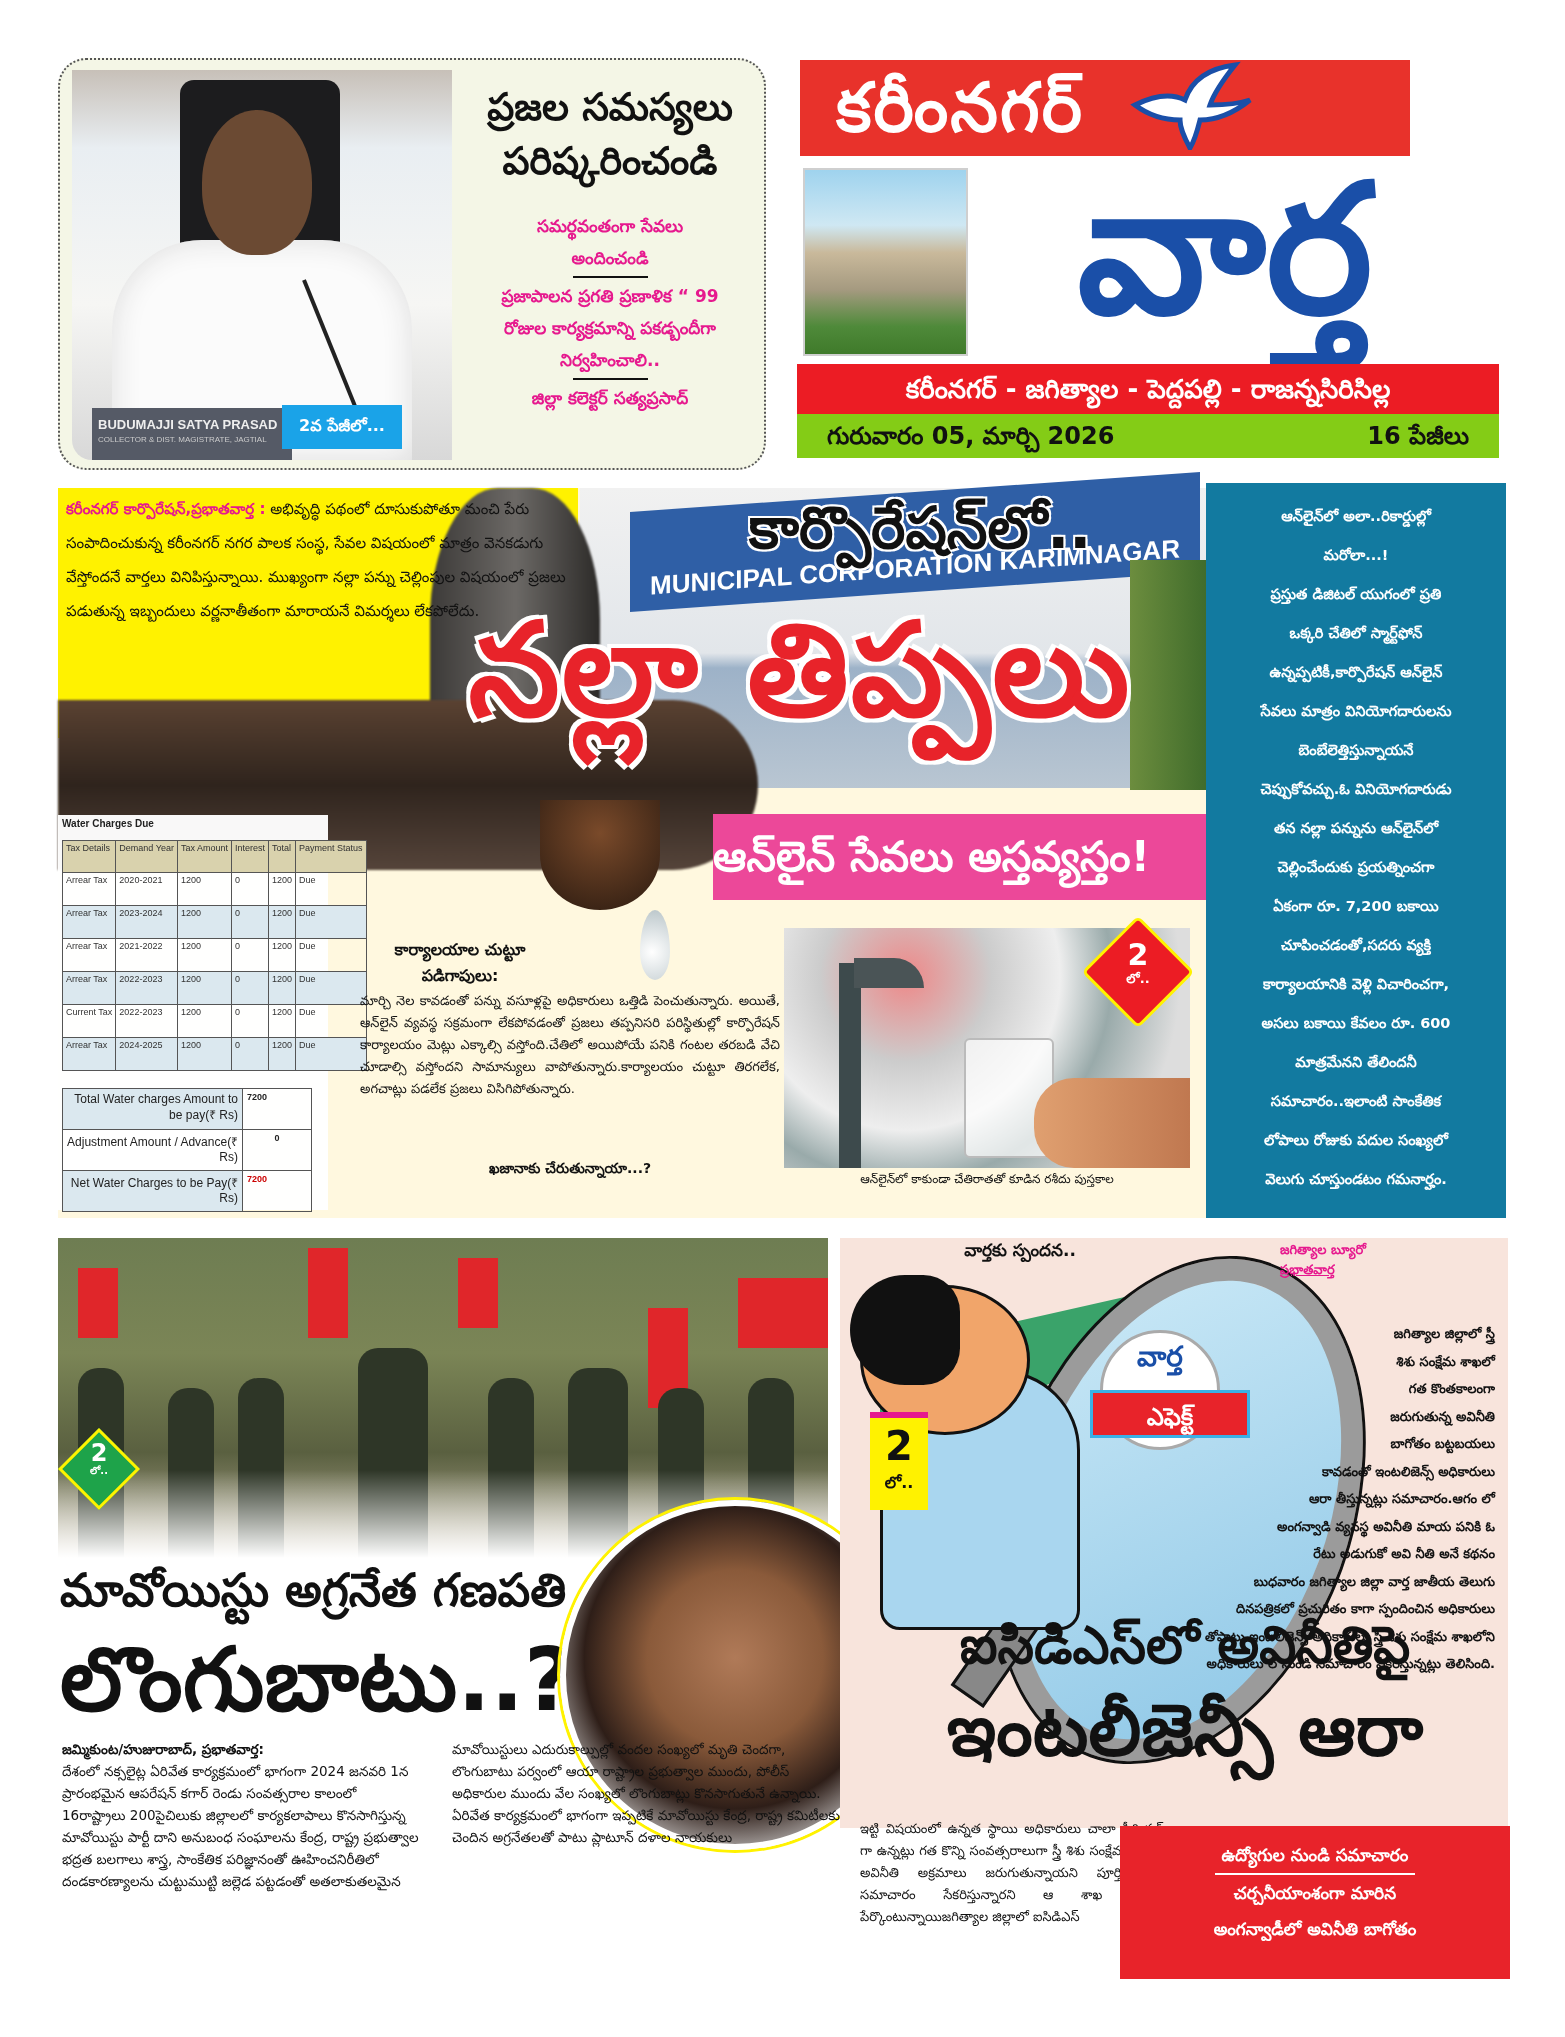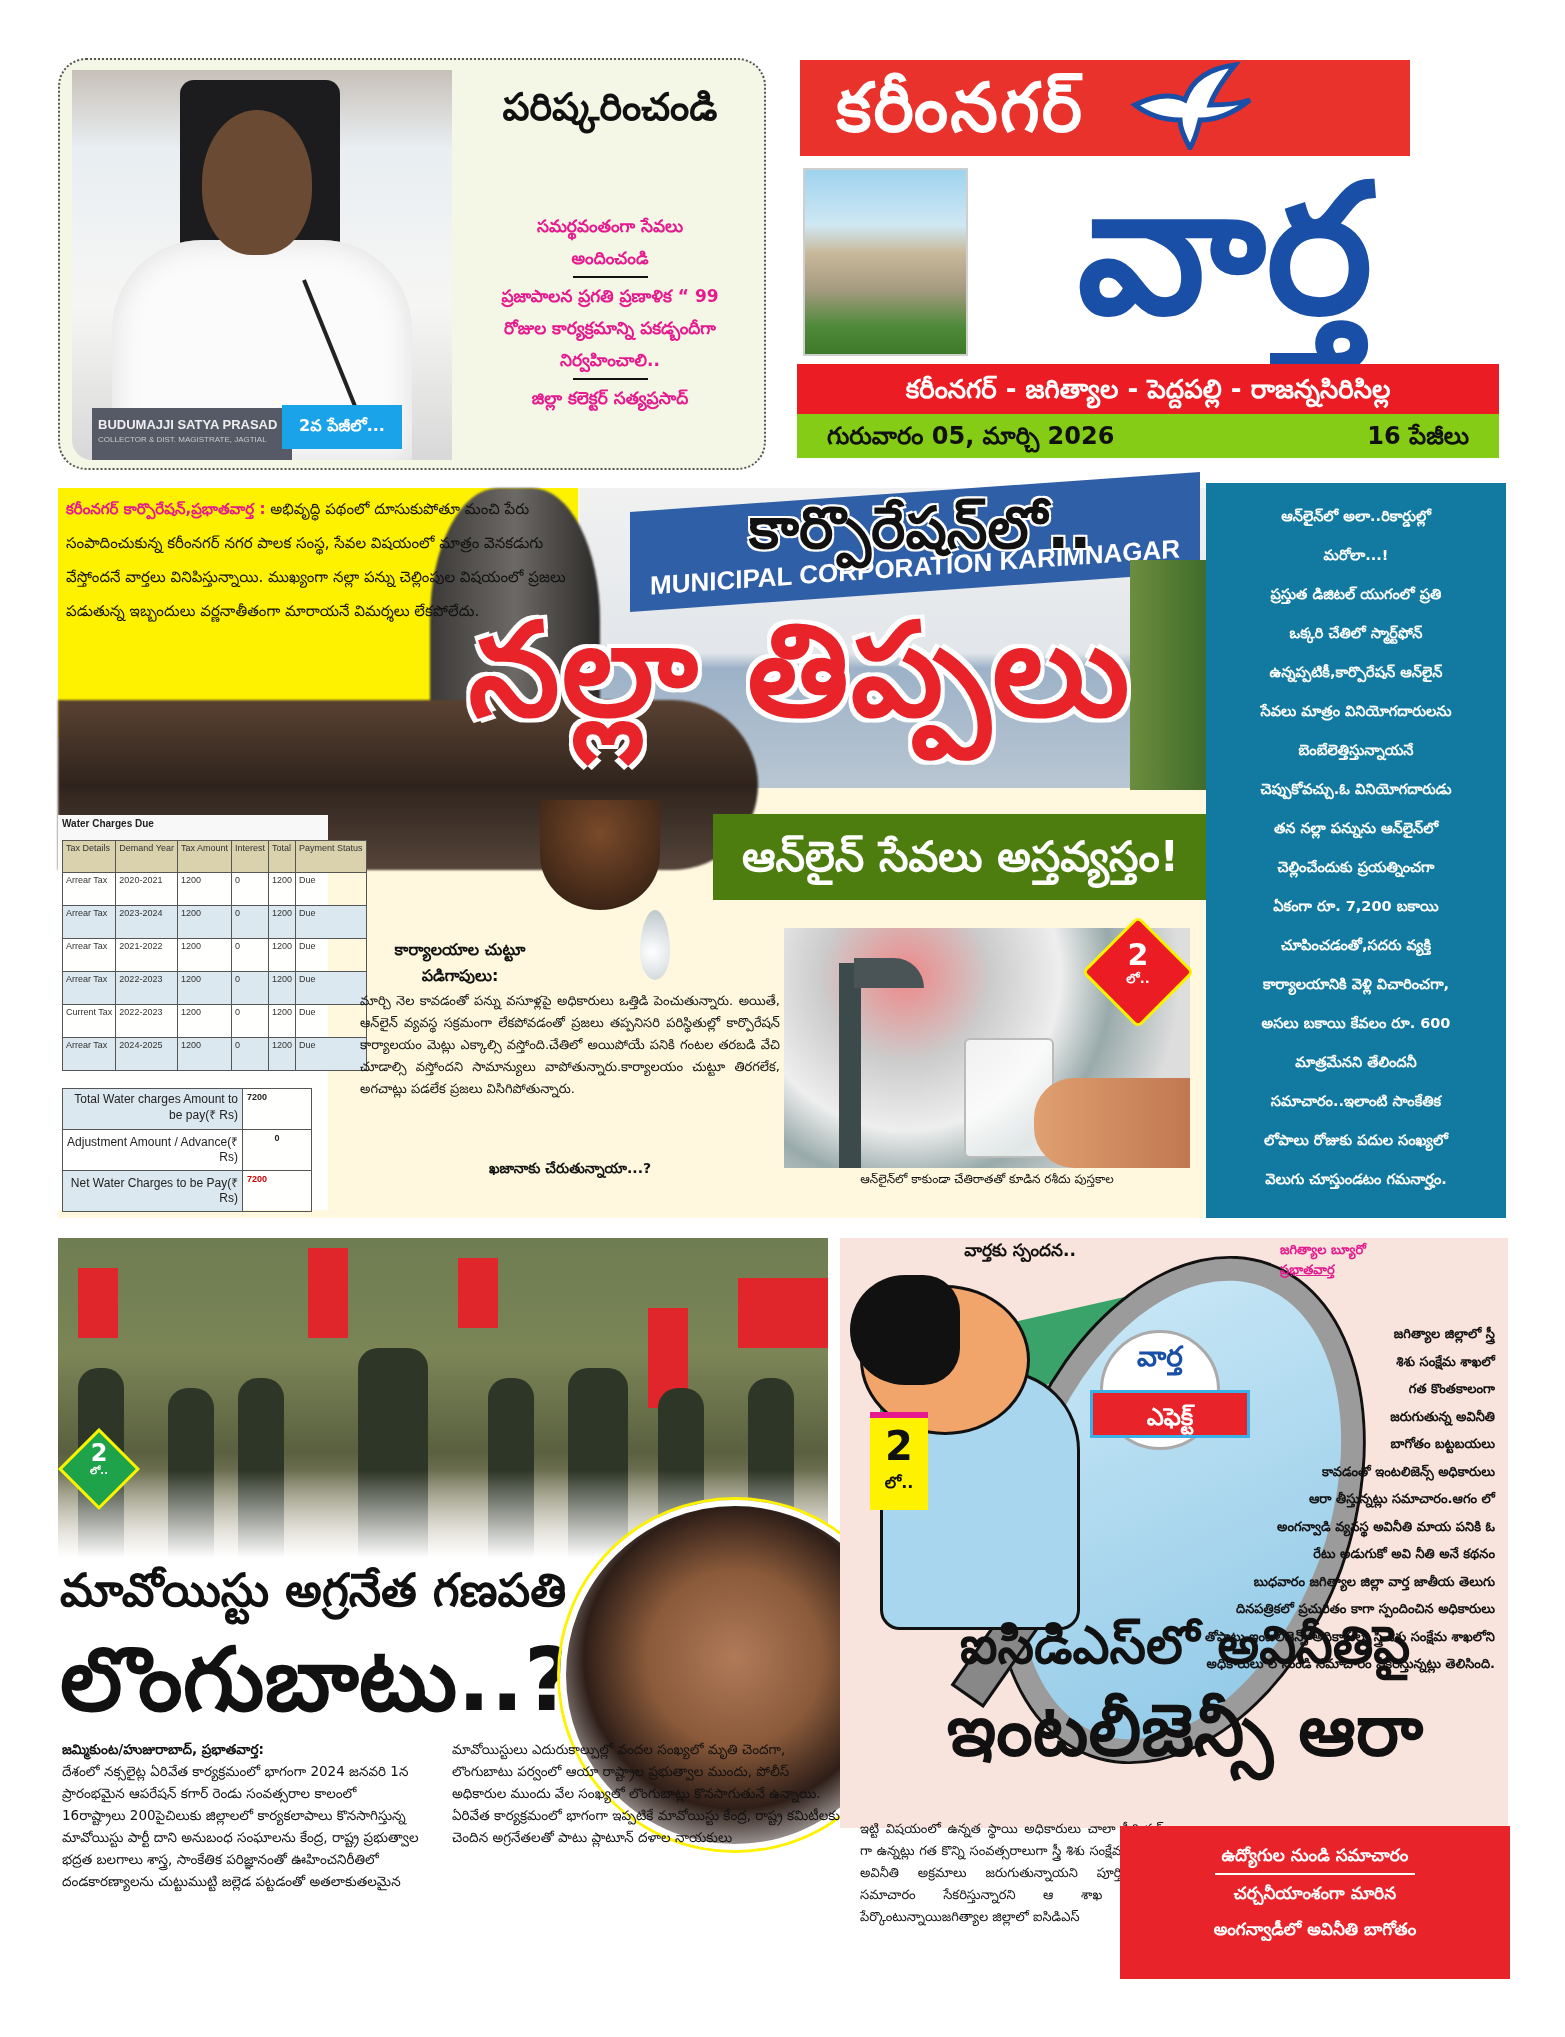--- a/index.html
+++ b/index.html
@@ -32,21 +32,21 @@
 .lead-intro .dl{color:#e6198e;font-weight:bold}
 .building{left:580px;top:488px;width:630px;height:300px;background:linear-gradient(180deg,#f1f1f1 0%,#e2e6ea 55%,#9db2c8 60%,#b9c6d2 100%)}
 .signboard{left:630px;top:492px;width:570px;height:100px;background:#2f5fa6;color:#fff;font-family:"Liberation Sans",sans-serif;font-weight:bold;font-size:26px;line-height:150px;padding-left:20px;transform:skewY(-4deg)}
 .tree{left:1130px;top:560px;width:80px;height:230px;background:linear-gradient(90deg,#6c8d3e,#3e6a2a)}
 .tap{left:58px;top:700px;width:700px;height:170px;background:linear-gradient(180deg,#5a4232 0%,#2f241d 50%,#55443a 100%);border-radius:0 90px 90px 0;filter:blur(1px)}
 .tap-head{left:430px;top:488px;width:170px;height:330px;background:linear-gradient(90deg,#3c3a38,#6c6966,#2c2a28);border-radius:40% 40% 30% 30%;filter:blur(1px)}
 .tap-spout{left:540px;top:800px;width:120px;height:110px;background:radial-gradient(circle at 50% 30%,#7a4a2a,#2a1a10);border-radius:0 0 50% 50%}
 .drop{left:640px;top:910px;width:30px;height:70px;background:radial-gradient(circle at 40% 60%,#fff,#b8c4c8);border-radius:50% 50% 50% 50%/60% 60% 40% 40%}
 .hl-small{left:640px;top:488px;width:560px;text-align:center;font-size:58px;font-weight:bold;color:#111;text-shadow:2px 2px 0 #fff,-2px -2px 0 #fff,2px -2px 0 #fff,-2px 2px 0 #fff;line-height:80px}
 .hl-big{left:400px;top:575px;width:800px;text-align:center;font-size:130px;font-weight:bold;color:#e8232a;text-shadow:4px 4px 0 #fff,-4px -4px 0 #fff,4px -4px 0 #fff,-4px 4px 0 #fff;line-height:190px;letter-spacing:2px}
-.hl-bar{left:713px;top:814px;width:495px;height:86px;background:#4d7c0f;color:#fff;font-size:42px;font-weight:bold;line-height:86px;text-align:center}
+.hl-bar{left:713px;top:814px;width:495px;height:86px;background:#ec4899;color:#fff;font-size:42px;font-weight:bold;line-height:86px;}
 
 .wtable-wrap{left:58px;top:815px;width:270px;height:395px;background:#fff;opacity:.97}
 .wtitle{left:62px;top:818px;font-family:"Liberation Sans",sans-serif;font-size:10px;font-weight:bold;color:#222}
 table.wt{position:absolute;left:62px;top:840px;border-collapse:collapse;font-family:"Liberation Sans",sans-serif;font-size:9px;color:#333}
 table.wt th,table.wt td{border:1px solid #555;padding:2px 3px;text-align:left;vertical-align:top}
 table.wt th{background:#d9d2ad;font-weight:normal;height:32px}
 table.wt tr:nth-child(odd) td{background:#dbe8ef}
 table.wt td{height:33px}
 table.ws{position:absolute;left:62px;top:1088px;border-collapse:collapse;font-family:"Liberation Sans",sans-serif;font-size:12px;color:#222;width:250px}
 table.ws td{border:1px solid #555;padding:3px 4px;height:41px;vertical-align:top}
@@ -113,20 +113,21 @@
   <div class="abs shirt"></div>
   <div class="abs head"></div>
   <div class="abs mic"></div>
   <div class="abs nameplate">
     <span>BUDUMAJJI SATYA PRASAD</span>
     <small>COLLECTOR &amp; DIST. MAGISTRATE, JAGTIAL</small>
   </div>
   <div class="abs pagebadge">2వ పేజీలో...</div>
 </div>
 <div class="abs tb-title">
+  <div>ప్రజల సమస్యలు</div>
   <div>పరిష్కరించండి</div>
 </div>
 <div class="abs tb-sub">
   <div>సమర్థవంతంగా సేవలు</div>
   <div>అందించండి</div>
   <hr>
   <div>ప్రజాపాలన ప్రగతి ప్రణాళిక “ 99</div>
   <div>రోజుల కార్యక్రమాన్ని పకడ్బందీగా</div>
   <div>నిర్వహించాలి..</div>
   <hr>

